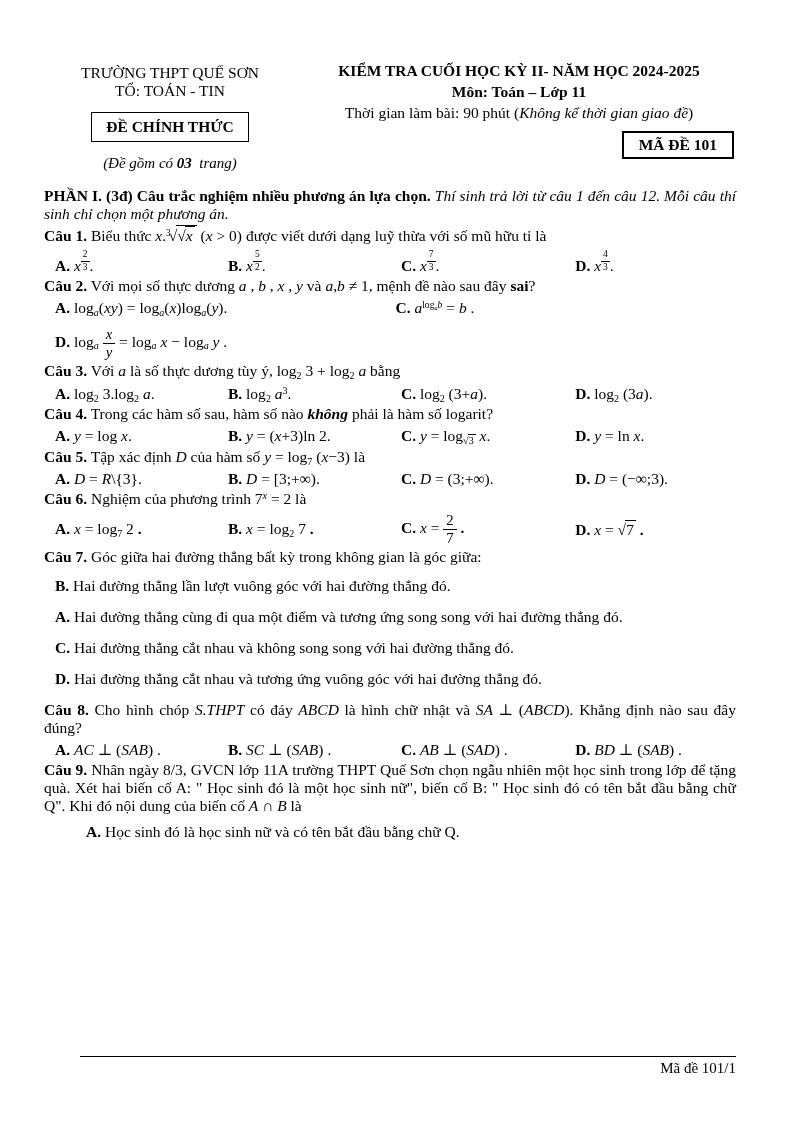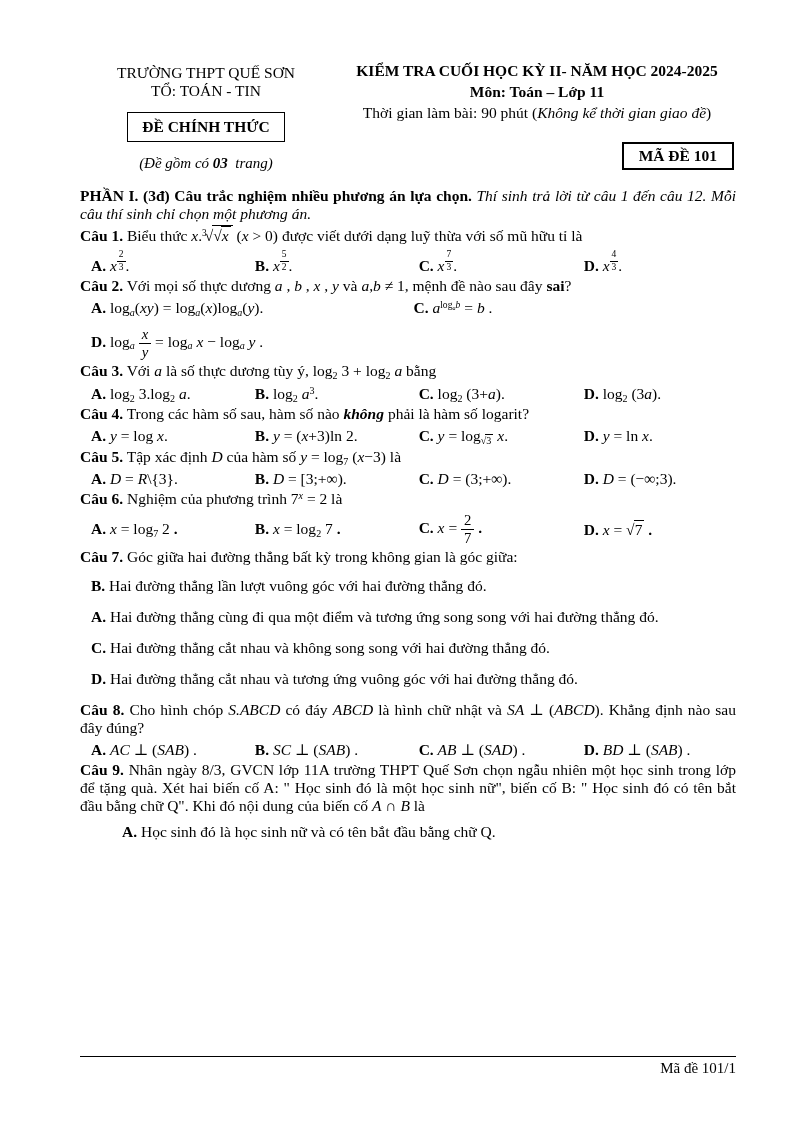--- a/index.html
+++ b/index.html
@@ -2,33 +2,33 @@
 <html><head>
 <meta charset="utf-8">
 <style>
   * { margin:0; padding:0; box-sizing:border-box; }
   html,body { background:#fff; }
   body {
     width:794px; height:1122px;
     font-family:"Liberation Serif","DejaVu Serif",serif;
     font-size:15.5px; color:#000;
   }
-  .page { position:relative; width:794px; height:1122px; padding:62px 58px 0 80px; overflow:hidden; }
+  .page { position:relative; width:794px; height:1122px; padding:62px 58px 0 44px; overflow:hidden; }
 
   
   .header { display:flex; align-items:flex-start; }
   .h-left { width:252px; flex:0 0 auto; text-align:center; padding-top:2px; }
   .h-right { flex:1; text-align:center; padding-left:6px; }
   .h-school, .h-dept { font-size:15.5px; }
   .official-box { display:inline-block; border:1.5px solid #000; padding:5px 14px; margin-top:12px; font-weight:bold; }
   .pages-note { margin-top:13px; font-size:15px; }
   .h-title { font-weight:bold; }
   .h-subject { font-weight:bold; margin-top:3px; }
   .h-duration { margin-top:3px; }
-  .code-wrap { text-align:right; margin-top:20px; padding-right:2px; }
+  .code-wrap { text-align:right; margin-top:9px; padding-right:2px; }
   .code-box { display:inline-block; border:2px solid #000; padding:3px 15px; font-weight:bold; }
 
   
   .part-heading { margin-top:15px; text-align:justify; }
   .question { margin-top:2px; }
   .q-title { text-align:justify; }
   .qnum { font-weight:bold; }
   .opts { margin:4px 0 2px; padding-left:11px; }
   .opts.cols4 { display:grid; grid-template-columns:25.4% 25.4% 25.6% 23.6%; align-items:center; row-gap:6px; }
   .opts.cols2 { display:grid; grid-template-columns:50% 50%; align-items:center; row-gap:9px; }
@@ -135,21 +135,21 @@
       <div class="question">
         <p class="q-title"><b class="qnum">Câu 7.</b> Góc giữa hai đường thẳng bất kỳ trong không gian là góc giữa:</p>
         <div class="opts list">
           <div class="opt"><b>B.</b> Hai đường thẳng lần lượt vuông góc với hai đường thẳng đó.</div>
           <div class="opt"><b>A.</b> Hai đường thẳng cùng đi qua một điểm và tương ứng song song với hai đường thẳng đó.</div>
           <div class="opt"><b>C.</b> Hai đường thẳng cắt nhau và không song song với hai đường thẳng đó.</div>
           <div class="opt"><b>D.</b> Hai đường thẳng cắt nhau và tương ứng vuông góc với hai đường thẳng đó.</div>
         </div>
       </div>
       <div class="question">
-        <p class="q-title"><b class="qnum">Câu 8.</b> Cho hình chóp <i>S.ABCD</i> có đáy <i>ABCD</i> là hình chữ nhật và <i>SA</i> ⊥ (<i>ABCD</i>). Khẳng định nào sau đây đúng?</p>
+        <p class="q-title"><b class="qnum">Câu 8.</b> Cho hình chóp <i>S.THPT</i> có đáy <i>ABCD</i> là hình chữ nhật và <i>SA</i> ⊥ (<i>ABCD</i>). Khẳng định nào sau đây đúng?</p>
         <div class="opts cols4">
           <div class="opt"><b>A.</b> <i>AC</i> ⊥ (<i>SAB</i>) .</div>
           <div class="opt"><b>B.</b> <i>SC</i> ⊥ (<i>SAB</i>) .</div>
           <div class="opt"><b>C.</b> <i>AB</i> ⊥ (<i>SAD</i>) .</div>
           <div class="opt"><b>D.</b> <i>BD</i> ⊥ (<i>SAB</i>) .</div>
         </div>
       </div>
       <div class="question">
         <p class="q-title"><b class="qnum">Câu 9.</b> Nhân ngày 8/3, GVCN lớp 11A trường THPT Quế Sơn chọn ngẫu nhiên một học sinh trong lớp để tặng quà. Xét hai biến cố A: " Học sinh đó là một học sinh nữ", biến cố B: " Học sinh đó có tên bắt đầu bằng chữ Q". Khi đó nội dung của biến cố <i>A</i> ∩ <i>B</i> là</p>
         <div class="opts single">

